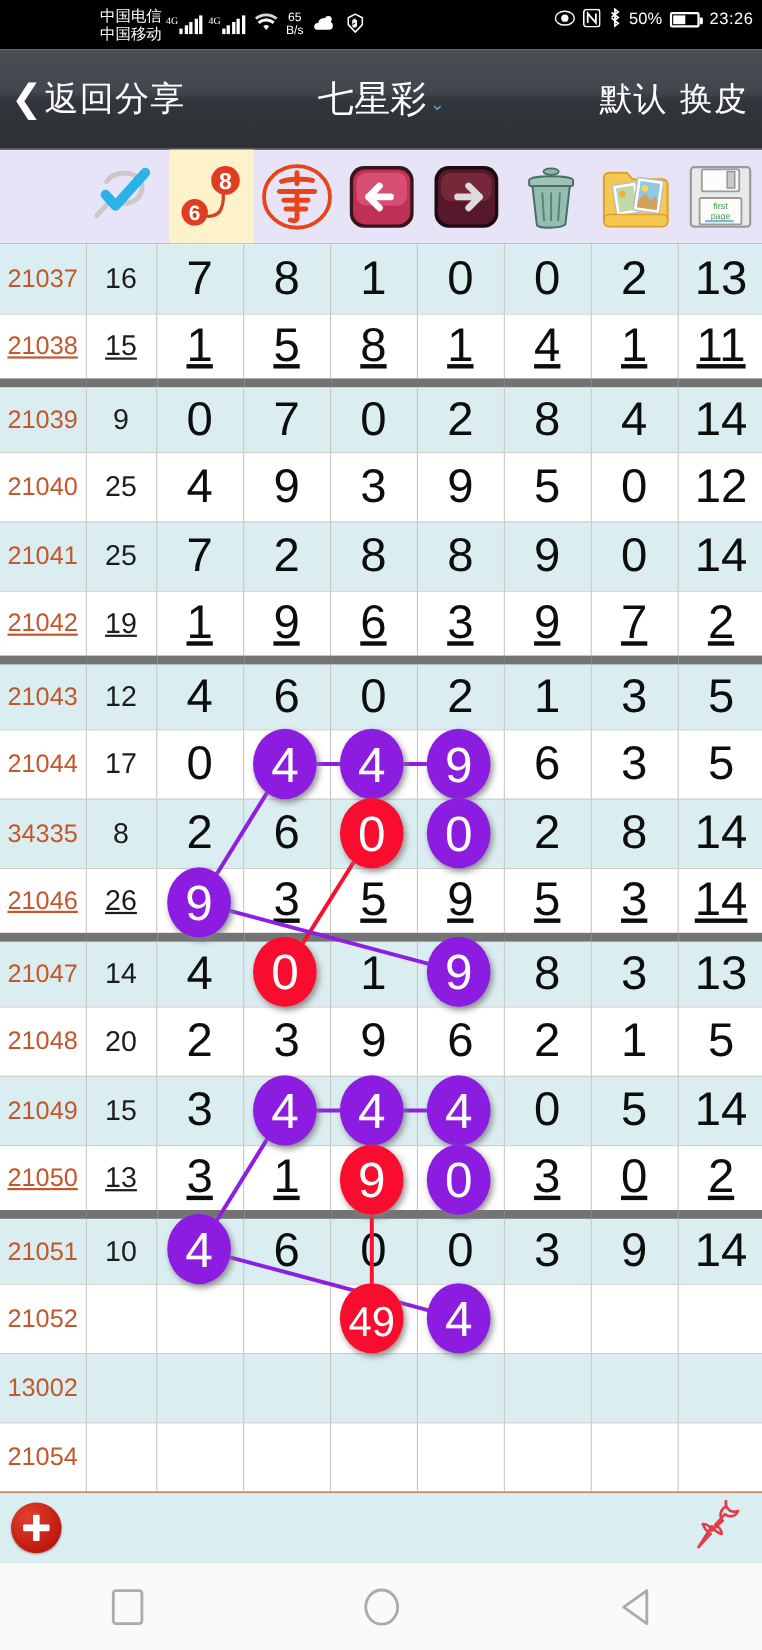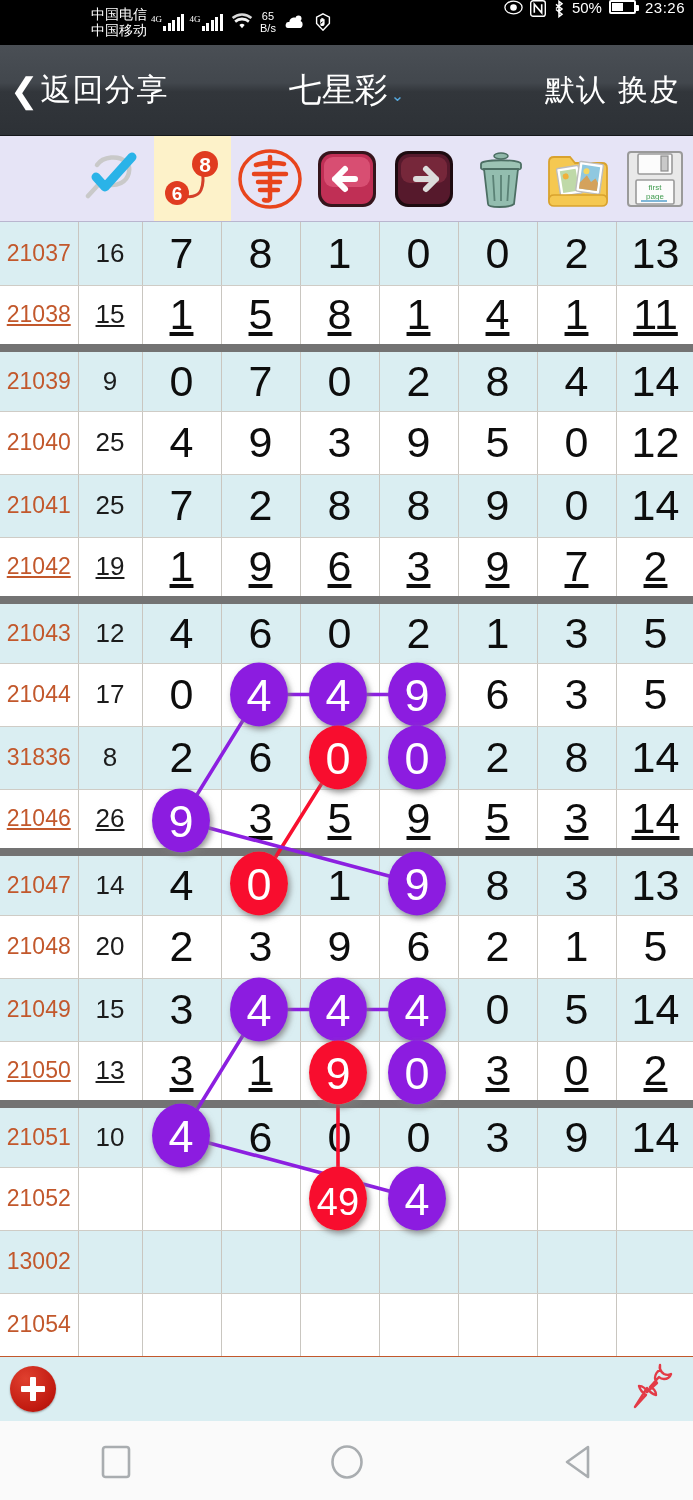--- a/index.html
+++ b/index.html
@@ -21,21 +21,21 @@
   .sb-sig{display:flex;align-items:flex-end;margin-left:4px;}
   .sb-sig .g{font-size:9px;line-height:1;margin-right:1px;margin-bottom:7px;font-family:Liberation Serif, serif;}
   .bars{display:flex;align-items:flex-end;height:17px;}
   .bars i{display:block;width:3px;margin-right:1.5px;background:#fff;}
   .bars i:nth-child(1){height:5px}.bars i:nth-child(2){height:8px}
   .bars i:nth-child(3){height:11px}.bars i:nth-child(4){height:14px}
   .bars i:nth-child(5){height:17px}
   .wifi{margin-left:7px;font-size:19px;line-height:1;margin-bottom:2px;}
   .netspeed{margin-left:7px;font-size:11px;line-height:1.05;text-align:center;}
   .sb-ico{margin-left:8px;font-size:15px;line-height:1;}
-  .sb-right{position:absolute;right:8px;top:0;height:35px;display:flex;align-items:flex-start;}
+  .sb-right{position:absolute;right:8px;top:0;height:35px;display:flex;align-items:center;}
   .sb-right span{margin-left:7px;font-size:15px;line-height:1;}
   .batt{position:relative;width:27px;height:14px;border:2px solid #fff;border-radius:2px;
         margin-left:8px;box-sizing:border-box;}
   .batt::after{content:"";position:absolute;right:-5px;top:3px;width:3px;height:6px;background:#fff;border-radius:0 1px 1px 0;}
   .batt i{position:absolute;left:1px;top:1px;bottom:1px;width:48%;background:#fff;display:block;}
   .clock{font-size:19px;margin-left:9px !important;letter-spacing:.5px;}
 
   
   .titlebar{
     height:90px;
@@ -382,21 +382,21 @@
           <td class="c-sum">17</td>
           <td class="c-d">0</td>
           <td class="c-d"></td>
           <td class="c-d"></td>
           <td class="c-d sep-r"></td>
           <td class="c-d">6</td>
           <td class="c-d">3</td>
           <td class="c-d c-last">5</td>
         </tr>
         <tr class="alt">
-          <td class="c-issue">31836</td>
+          <td class="c-issue">34335</td>
           <td class="c-sum">8</td>
           <td class="c-d">2</td>
           <td class="c-d">6</td>
           <td class="c-d"></td>
           <td class="c-d sep-r"></td>
           <td class="c-d">2</td>
           <td class="c-d">8</td>
           <td class="c-d c-last">14</td>
         </tr>
         <tr class="thickline">

